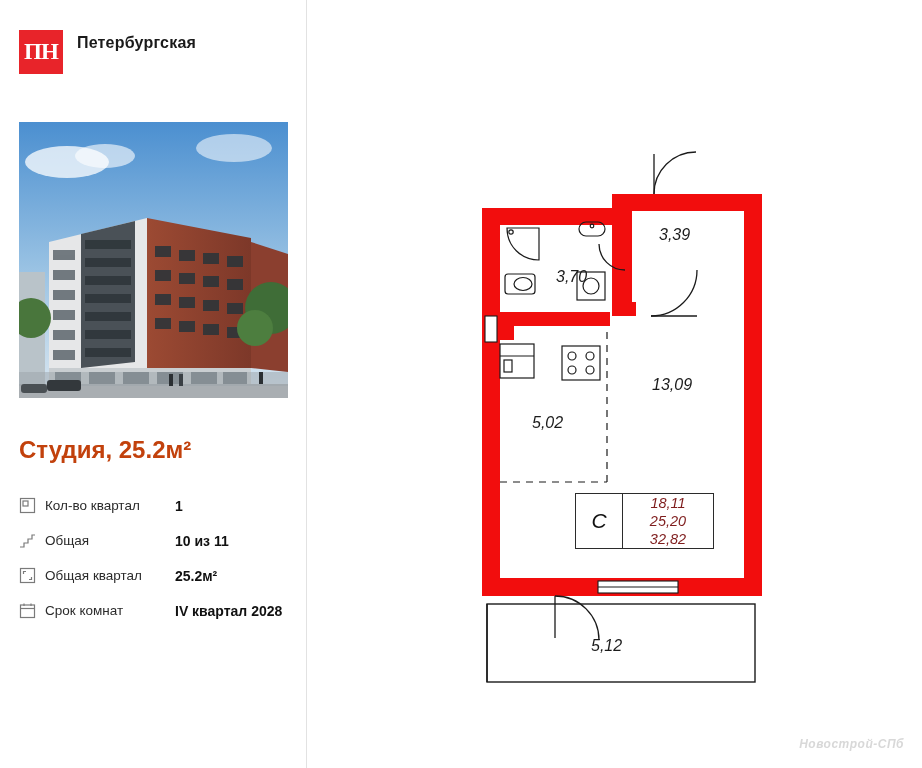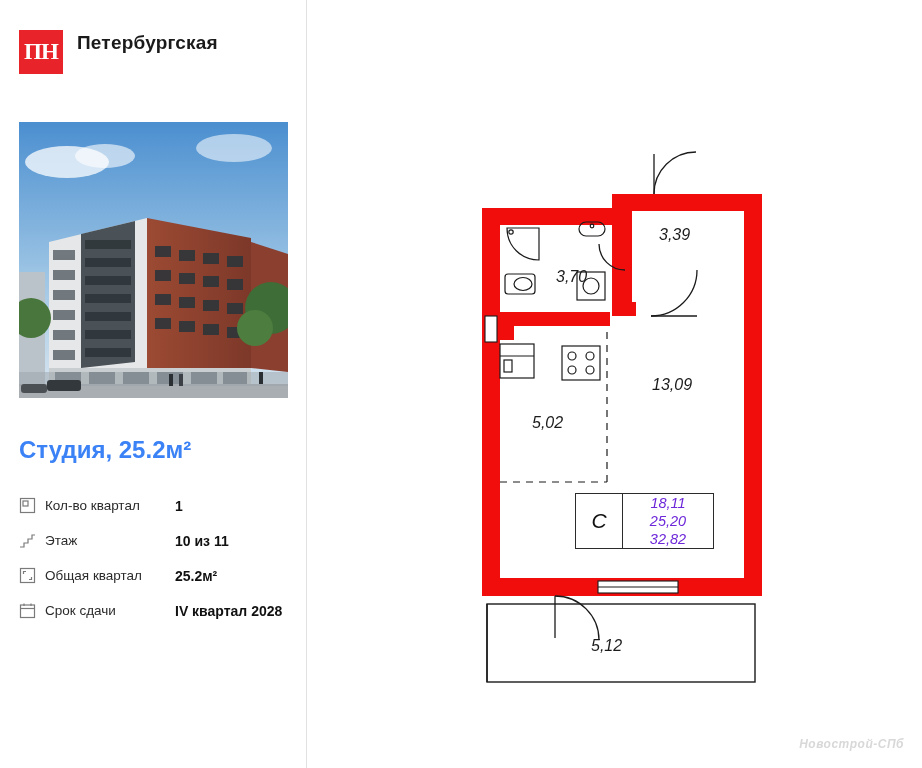--- a/index.html
+++ b/index.html
@@ -45,21 +45,21 @@
     color: #ffffff;
     font-weight: bold;
     font-size: 23px;
     line-height: 44px;
     text-align: center;
     letter-spacing: -1px;
     font-family: "Liberation Serif", serif;
   }
   .brand-text {
     margin-left: 14px;
-    font-size: 19px;
+    font-size: 16px;
     font-weight: bold;
     color: #1a1a1a;
     line-height: 25px;
     letter-spacing: 0.2px;
   }
 
   .photo {
     position: absolute;
     left: 19px;
     top: 122px;
@@ -69,21 +69,21 @@
     background: #8fb8d8;
   }
   .photo svg { display: block; }
 
   .unit-title {
     position: absolute;
     left: 19px;
     top: 436px;
     font-size: 24px;
     font-weight: bold;
-    color: #3b82f6;
+    color: #c2410c;
   }
 
   .spec-list {
     position: absolute;
     left: 19px;
     top: 488px;
     width: 272px;
   }
   .spec-row {
     display: flex;
@@ -153,21 +153,21 @@
     justify-content: center;
     color: #111111;
   }
   .room-badge .nums {
     flex: 1;
     display: flex;
     flex-direction: column;
     justify-content: center;
     align-items: center;
     font-size: 14.5px;
-    color: #6d28d9;
+    color: #7f1d1d;
     line-height: 18px;
   }
 
   .watermark {
     position: absolute;
     right: 18px;
     bottom: 33px;
     font-size: 12px;
     color: #d8d8d8;
     font-weight: bold;
@@ -293,21 +293,21 @@
         <span class="spec-label">Кол-во квартал</span>
         <span class="spec-value">1</span>
       </div>
 
       <div class="spec-row">
         <span class="spec-icon">
           <svg width="17" height="17" viewBox="0 0 17 17" fill="none" stroke="#7a7a7a" stroke-width="1.2">
             <polyline points="1,15 5,15 5,11 9,11 9,7 13,7 13,3 16,3"></polyline>
           </svg>
         </span>
-        <span class="spec-label">Этаж</span>
+        <span class="spec-label">Общая</span>
         <span class="spec-value">10 из 11</span>
       </div>
 
       <div class="spec-row">
         <span class="spec-icon">
           <svg width="17" height="17" viewBox="0 0 17 17" fill="none" stroke="#7a7a7a" stroke-width="1.2">
             <rect x="1.5" y="1.5" width="14" height="14"></rect>
             <polyline points="4.5,7 4.5,4.5 7,4.5"></polyline>
             <polyline points="12.5,10 12.5,12.5 10,12.5"></polyline>
           </svg>
@@ -319,21 +319,21 @@
 
       <div class="spec-row">
         <span class="spec-icon">
           <svg width="17" height="17" viewBox="0 0 17 17" fill="none" stroke="#7a7a7a" stroke-width="1.2">
             <rect x="1.5" y="3" width="14" height="12.5"></rect>
             <line x1="1.5" y1="6.5" x2="15.5" y2="6.5"></line>
             <line x1="5" y1="1.5" x2="5" y2="4"></line>
             <line x1="12" y1="1.5" x2="12" y2="4"></line>
           </svg>
         </span>
-        <span class="spec-label">Срок сдачи</span>
+        <span class="spec-label">Срок комнат</span>
         <span class="spec-value">IV квартал 2028</span>
       </div>
 
     </div>
   </div>
 
   <div class="plan-area">
 
     <svg class="plan-svg" width="615" height="768" viewBox="0 0 615 768" xmlns="http://www.w3.org/2000/svg">
 

